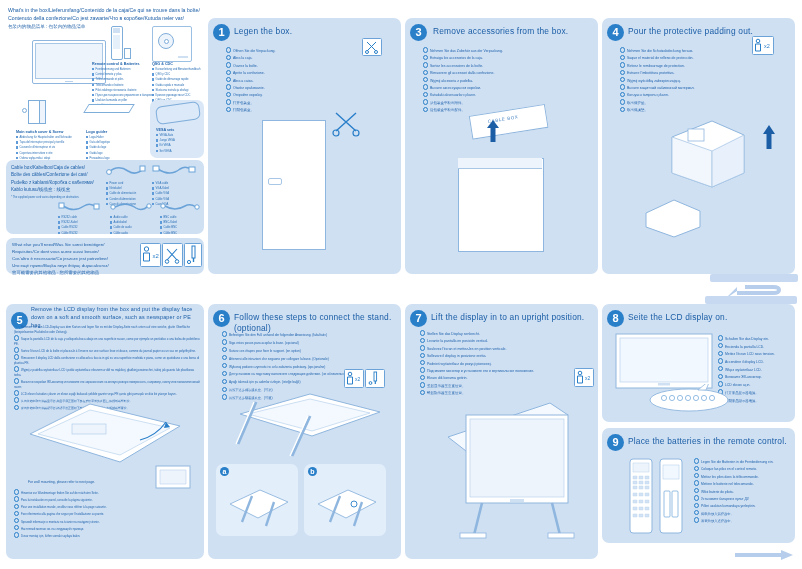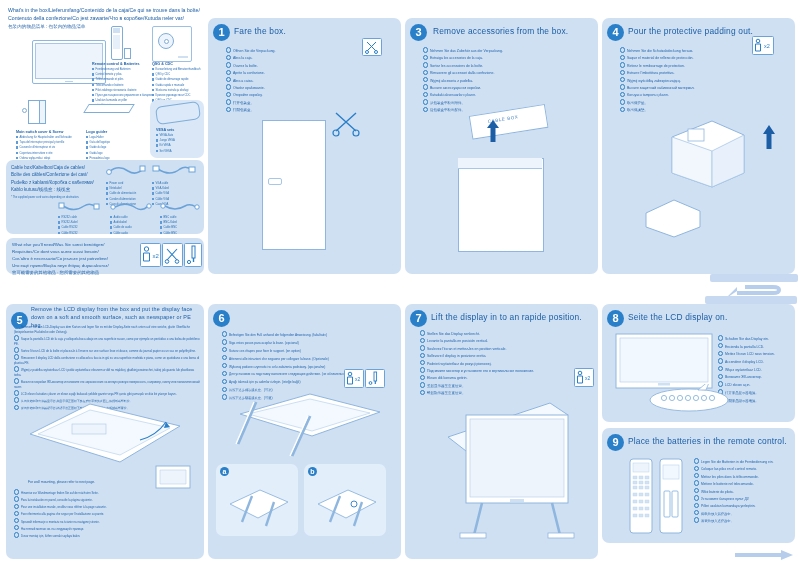--- a/index.html
+++ b/index.html
@@ -320,21 +320,21 @@
   <div class="iconbox" style="left:184px;top:243px;width:16px;height:22px;">
     <svg width="16" height="22" viewBox="0 0 16 22">
         <rect x="7" y="2" width="3" height="12" fill="none" stroke="#2a7fc9" stroke-width="1"></rect>
         <path d="M8.5 14 v4" stroke="#2a7fc9" stroke-width="1.4"></path>
         <circle cx="4" cy="18" r="1.6" fill="none" stroke="#2a7fc9"></circle>
       </svg>
   </div>
 
   <div class="panel" style="left:208px;top:18px;width:193px;height:256px;"></div>
   <div class="badge" style="left:213px;top:24px;">1</div>
-  <div class="steptitle" style="left:234px;top:26px;width:155px;">Fare the box.</div>
+  <div class="steptitle" style="left:234px;top:26px;width:155px;">Legen the box.</div>
   <div class="langlist" style="left:226px;top:47px;width:160px;">
     <div><span class="lang-ico"></span><span>Öffnen Sie die Verpackung.</span></div>
     <div><span class="lang-ico"></span><span>Abra la caja.</span></div>
     <div><span class="lang-ico"></span><span>Ouvrez la boîte.</span></div>
     <div><span class="lang-ico"></span><span>Aprite la confezione.</span></div>
     <div><span class="lang-ico"></span><span>Abra a caixa.</span></div>
     <div><span class="lang-ico"></span><span>Otwórz opakowanie.</span></div>
     <div><span class="lang-ico"></span><span>Откройте коробку.</span></div>
     <div><span class="lang-ico"></span><span>打开包装盒。</span></div>
     <div><span class="lang-ico"></span><span>打開包裝盒。</span></div>
@@ -474,20 +474,21 @@
     <div style="white-space:normal;"><span class="lang-ico"></span><span>Para la instalación en pared, consulte la página siguiente.</span></div>
     <div style="white-space:normal;"><span class="lang-ico"></span><span>Pour une installation murale, veuillez vous référer à la page suivante.</span></div>
     <div style="white-space:normal;"><span class="lang-ico"></span><span>Fare riferimento alla pagina che segue per l'installazione su parete.</span></div>
     <div style="white-space:normal;"><span class="lang-ico"></span><span>Sprawdź informacje o montażu na ścianie na następnej stronie.</span></div>
     <div style="white-space:normal;"><span class="lang-ico"></span><span>Настенный монтаж см. на следующей странице.</span></div>
     <div style="white-space:normal;"><span class="lang-ico"></span><span>Duvar montajı için, lütfen sonraki sayfaya bakın.</span></div>
   </div>
 
   <div class="panel" style="left:208px;top:304px;width:193px;height:255px;"></div>
   <div class="badge" style="left:213px;top:310px;">6</div>
+  <div class="steptitle" style="left:234px;top:312px;width:160px;">Follow these steps to connect the stand. (optional)</div>
   <div class="langlist" style="left:222px;top:331px;width:175px;font-size:3.2px;">
     <div style="white-space:normal;"><span class="lang-ico"></span><span>Befestigen Sie den Fuß anhand der folgenden Anweisung. (fakultativ)</span></div>
     <div style="white-space:normal;"><span class="lang-ico"></span><span>Siga estos pasos para acoplar la base. (opcional)</span></div>
     <div style="white-space:normal;"><span class="lang-ico"></span><span>Suivez ces étapes pour fixer le support. (en option)</span></div>
     <div style="white-space:normal;"><span class="lang-ico"></span><span>Attenersi alle istruzioni che seguono per collegare la base. (Opzionale)</span></div>
     <div style="white-space:normal;"><span class="lang-ico"></span><span>Wykonaj podane czynności w celu założenia podstawy. (opcjonalne)</span></div>
     <div style="white-space:normal;"><span class="lang-ico"></span><span>Для установки на подставку выполните следующие действия. (не обязательно)</span></div>
     <div style="white-space:normal;"><span class="lang-ico"></span><span>Ayağı takmak için şu adımları izleyin. (isteğe bağlı)</span></div>
     <div style="white-space:normal;"><span class="lang-ico"></span><span>按照下述步骤连接底座。(可选)</span></div>
     <div style="white-space:normal;"><span class="lang-ico"></span><span>按照下述步驟連接底座。(可選)</span></div>
@@ -534,21 +535,21 @@
     <svg width="72" height="48" viewBox="0 0 72 48">
       <polygon points="8,22 38,8 66,20 36,36" fill="#ffffff" stroke="#8fb6de" stroke-width=".9"></polygon>
       <path d="M30 14 L20 40" stroke="#8fb6de" stroke-width="2.4"></path>
       <path d="M52 20 L44 44" stroke="#8fb6de" stroke-width="2.4"></path>
       <circle cx="44" cy="22" r="3" fill="none" stroke="#2a7fc9" stroke-width=".9"></circle>
     </svg>
   </div>
 
   <div class="panel" style="left:405px;top:304px;width:193px;height:255px;"></div>
   <div class="badge" style="left:410px;top:310px;">7</div>
-  <div class="steptitle" style="left:431px;top:312px;width:160px;">Lift the display in to an rapide position.</div>
+  <div class="steptitle" style="left:431px;top:312px;width:160px;">Lift the display in to an upright position.</div>
   <div class="langlist" style="left:420px;top:330px;width:175px;">
     <div><span class="lang-ico"></span><span>Stellen Sie das Display senkrecht.</span></div>
     <div><span class="lang-ico"></span><span>Levante la pantalla en posición vertical.</span></div>
     <div><span class="lang-ico"></span><span>Soulevez l'écran et mettez-les en position verticale.</span></div>
     <div><span class="lang-ico"></span><span>Sollevare il display in posizione eretta.</span></div>
     <div><span class="lang-ico"></span><span>Podnieś wyświetlacz do pozycji pionowej.</span></div>
     <div><span class="lang-ico"></span><span>Поднимите монитор и установите его в вертикальное положение.</span></div>
     <div><span class="lang-ico"></span><span>Ekranı dik konuma getirin.</span></div>
     <div><span class="lang-ico"></span><span>竖起显示器至垂直位置。</span></div>
     <div><span class="lang-ico"></span><span>豎起顯示器至垂直位置。</span></div>

